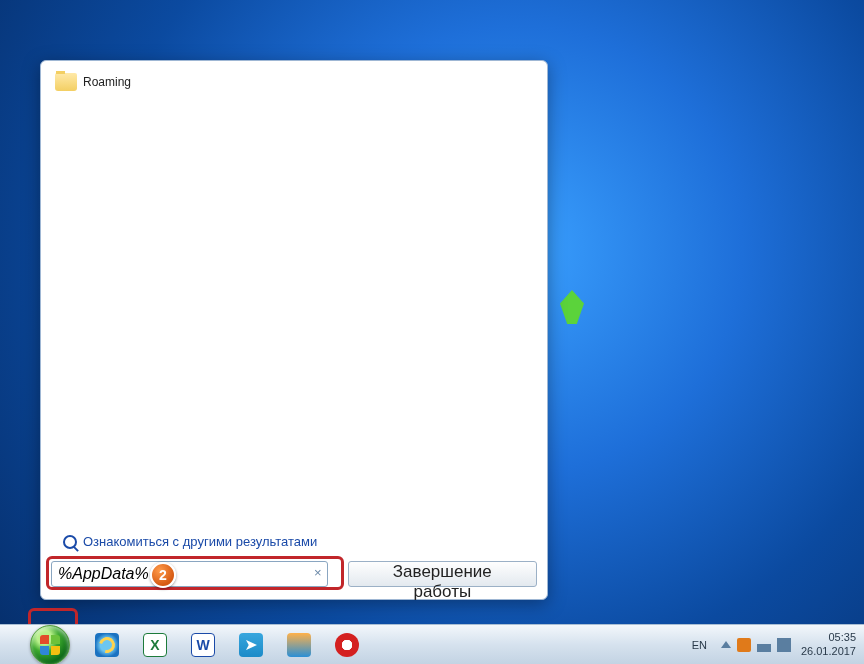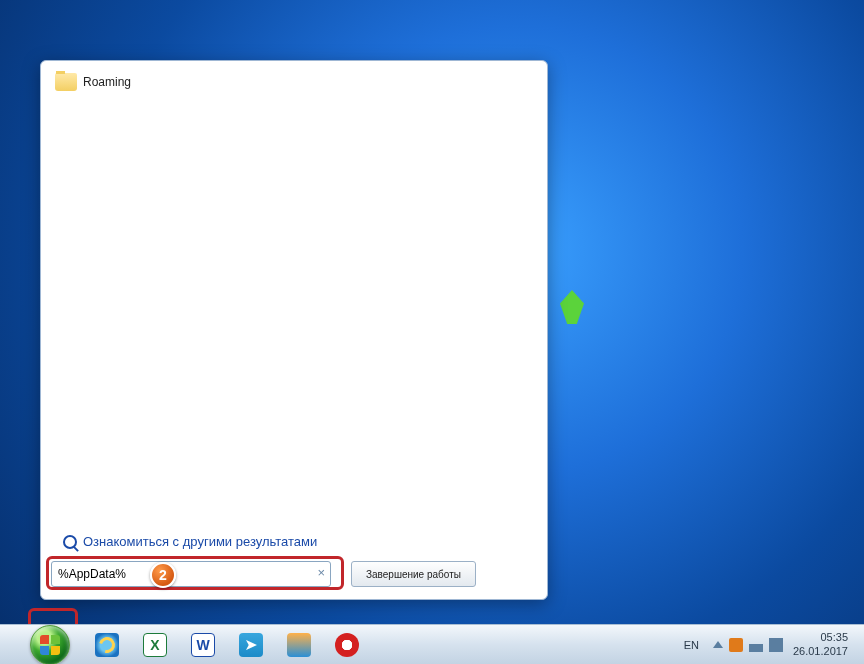--- a/index.html
+++ b/index.html
@@ -25,26 +25,26 @@
 .see-more {
   position: absolute; left: 10px; bottom: 50px; display: flex; align-items: center; gap: 6px;
   color: #1a4aa8; font-size: 13px; cursor: pointer; margin-left: 12px;
 }
 .see-more .mag { width: 14px; height: 14px; border: 2px solid #1a4aa8; border-radius: 50%; position: relative; }
 .see-more .mag::after { content:""; position:absolute; width:6px; height:2px; background:#1a4aa8; bottom:-3px; right:-4px; transform:rotate(45deg); }
 
 .bottom-row { position: absolute; left: 10px; right: 10px; bottom: 10px; height: 30px; display: flex; align-items: center; gap: 20px; }
 .search-wrap { position: relative; width: 280px; height: 26px; }
 .search-input {
-  width: 100%; height: 100%; padding: 2px 24px 2px 6px; font-size: 12px; 
+  width: 100%; height: 100%; padding: 2px 24px 2px 6px; font-size: 16px; font-style: italic;
   border: 1px solid #8aa6c1; border-radius: 3px; outline: none; background: #fff;
 }
 .clear-x { position: absolute; right: 6px; top: 4px; font-size: 13px; color: #6b89a8; cursor: pointer; }
 .shutdown-btn {
-  height: 26px; padding: 0 14px; font-size: 10px; color: #222;
+  height: 26px; padding: 0 14px; font-size: 17px; color: #222;
   background: linear-gradient(#fefefe,#e3e9ef); border: 1px solid #9bb0c6; border-radius: 3px; cursor: pointer;
 }
 
 
 .callout { position: absolute; border: 3px solid #c1262a; border-radius: 6px; pointer-events: none; }
 .callout-search { left: 46px; top: 556px; width: 298px; height: 34px; }
 .callout-start { left: 28px; top: 608px; width: 50px; height: 48px; }
 .badge { position: absolute; width: 26px; height: 26px; border-radius: 50%; background: radial-gradient(circle at 35% 30%, #ff9a4a, #d65a12 70%); border: 2px solid #fff; box-shadow: 0 1px 3px rgba(0,0,0,.4); color: #fff; font-weight: bold; font-size: 14px; display: flex; align-items: center; justify-content: center; }
 .badge-1 { left: 58px; top: 628px; }
 .badge-2 { left: 150px; top: 562px; }
@@ -71,21 +71,21 @@
 .task-item { width: 42px; height: 32px; border-radius: 3px; display: flex; align-items: center; justify-content: center; cursor: pointer; }
 .ico { width: 24px; height: 24px; border-radius: 4px; }
 .ico-ie { background: radial-gradient(circle,#6cc6f0 40%,#1a72c1 70%); position:relative; }
 .ico-ie::after{content:"";position:absolute;inset:4px;border:3px solid #ffd34d;border-left-color:transparent;border-radius:50%;transform:rotate(-30deg);}
 .ico-excel { background:#fff;border:1px solid #1d7b3a;display:flex;align-items:center;justify-content:center;color:#1d7b3a;font-weight:bold;font-size:14px;}
 .ico-word { background:#fff;border:1px solid #1a4aa8;display:flex;align-items:center;justify-content:center;color:#1a4aa8;font-weight:bold;font-size:14px;}
 .ico-telegram { background:linear-gradient(#37a6de,#1c8bc8);display:flex;align-items:center;justify-content:center;color:#fff;font-size:16px;}
 .ico-gallery { background:linear-gradient(#ffb14a,#2a8fd6);}
 .ico-opera { background:radial-gradient(circle,#fff 30%,#d42020 32%);border-radius:50%;}
 
-.systray { margin-left: auto; display: flex; align-items: center; gap: 10px; padding-right: 16px; font-size: 11px; color: #2a3a4a; }
+.systray { margin-left: auto; display: flex; align-items: center; gap: 10px; padding-right: 8px; font-size: 11px; color: #2a3a4a; }
 .lang { padding: 2px 4px; cursor: pointer; }
 .tray-icons { display: flex; gap: 6px; align-items: center; }
 .tray-ico { width: 14px; height: 14px; cursor: pointer; }
 .tray-up{width:0;height:0;border-left:5px solid transparent;border-right:5px solid transparent;border-bottom:7px solid #5a7ea0;}
 .tray-flag{background:#e07a1a;border-radius:2px;}
 .tray-net{background:linear-gradient(to top,#5a7ea0 0 60%,transparent 60%);}
 .tray-vol{background:conic-gradient(from 180deg,#5a7ea0,#5a7ea0);}
 .clock { text-align: right; line-height: 1.2; cursor: pointer; }
 
 

